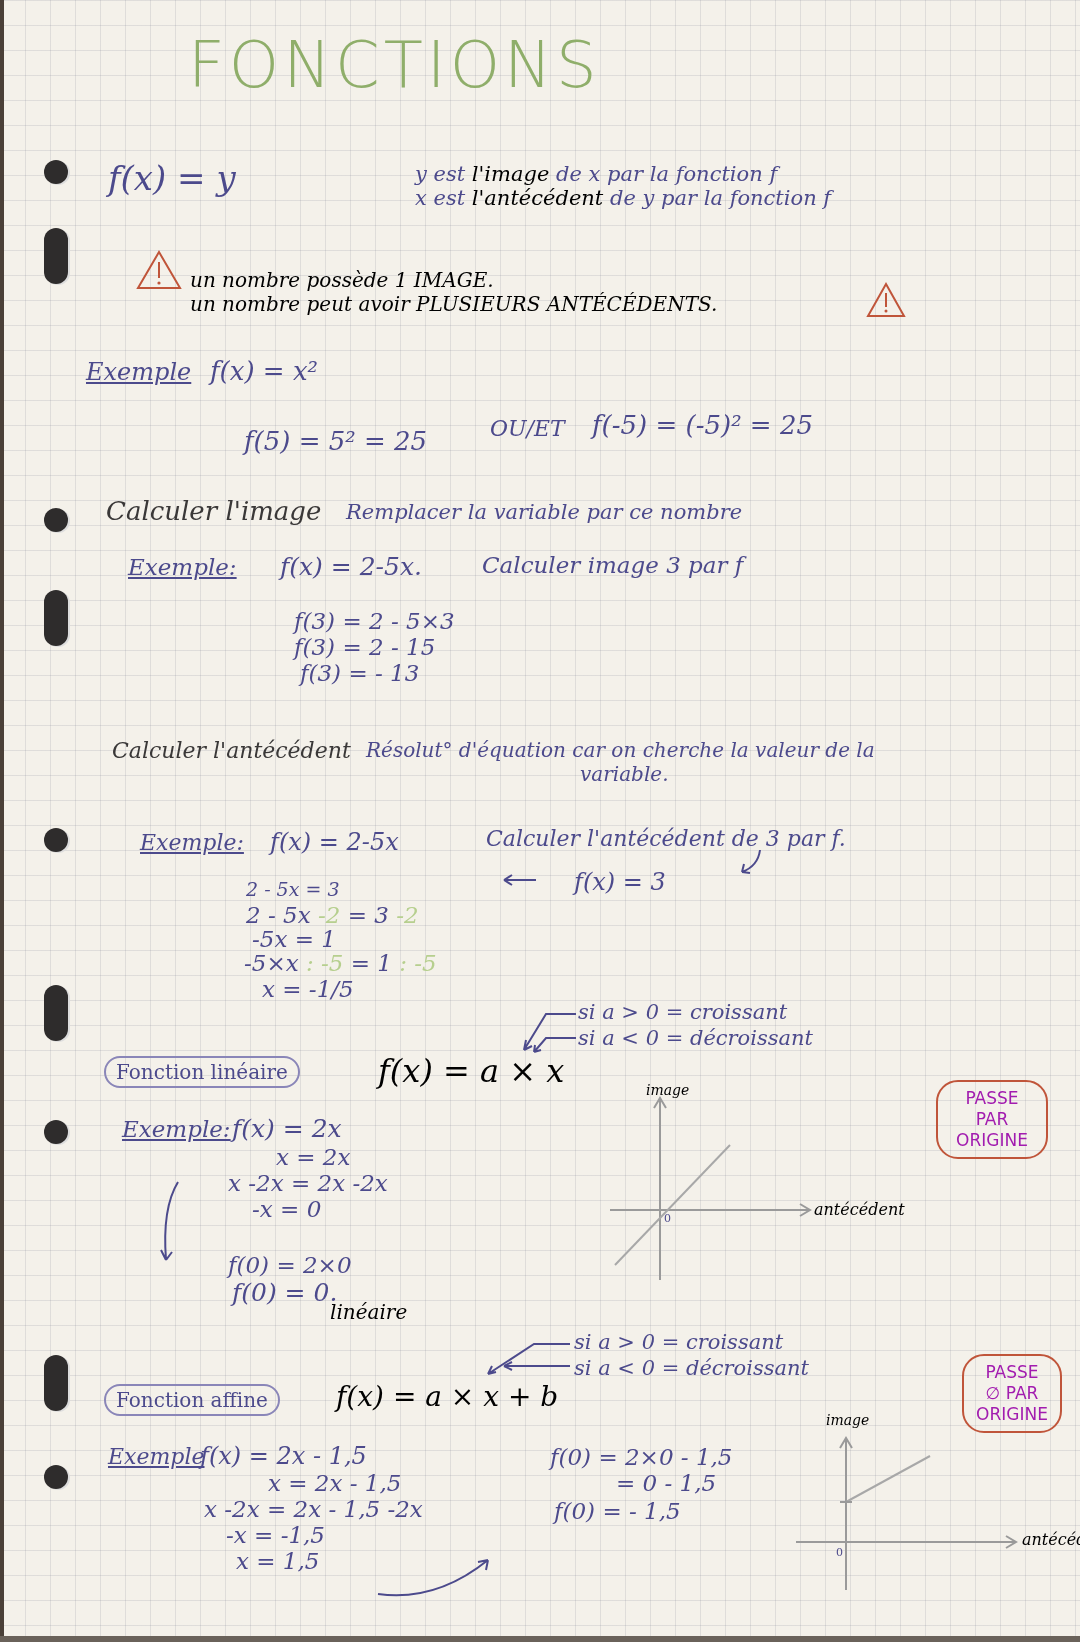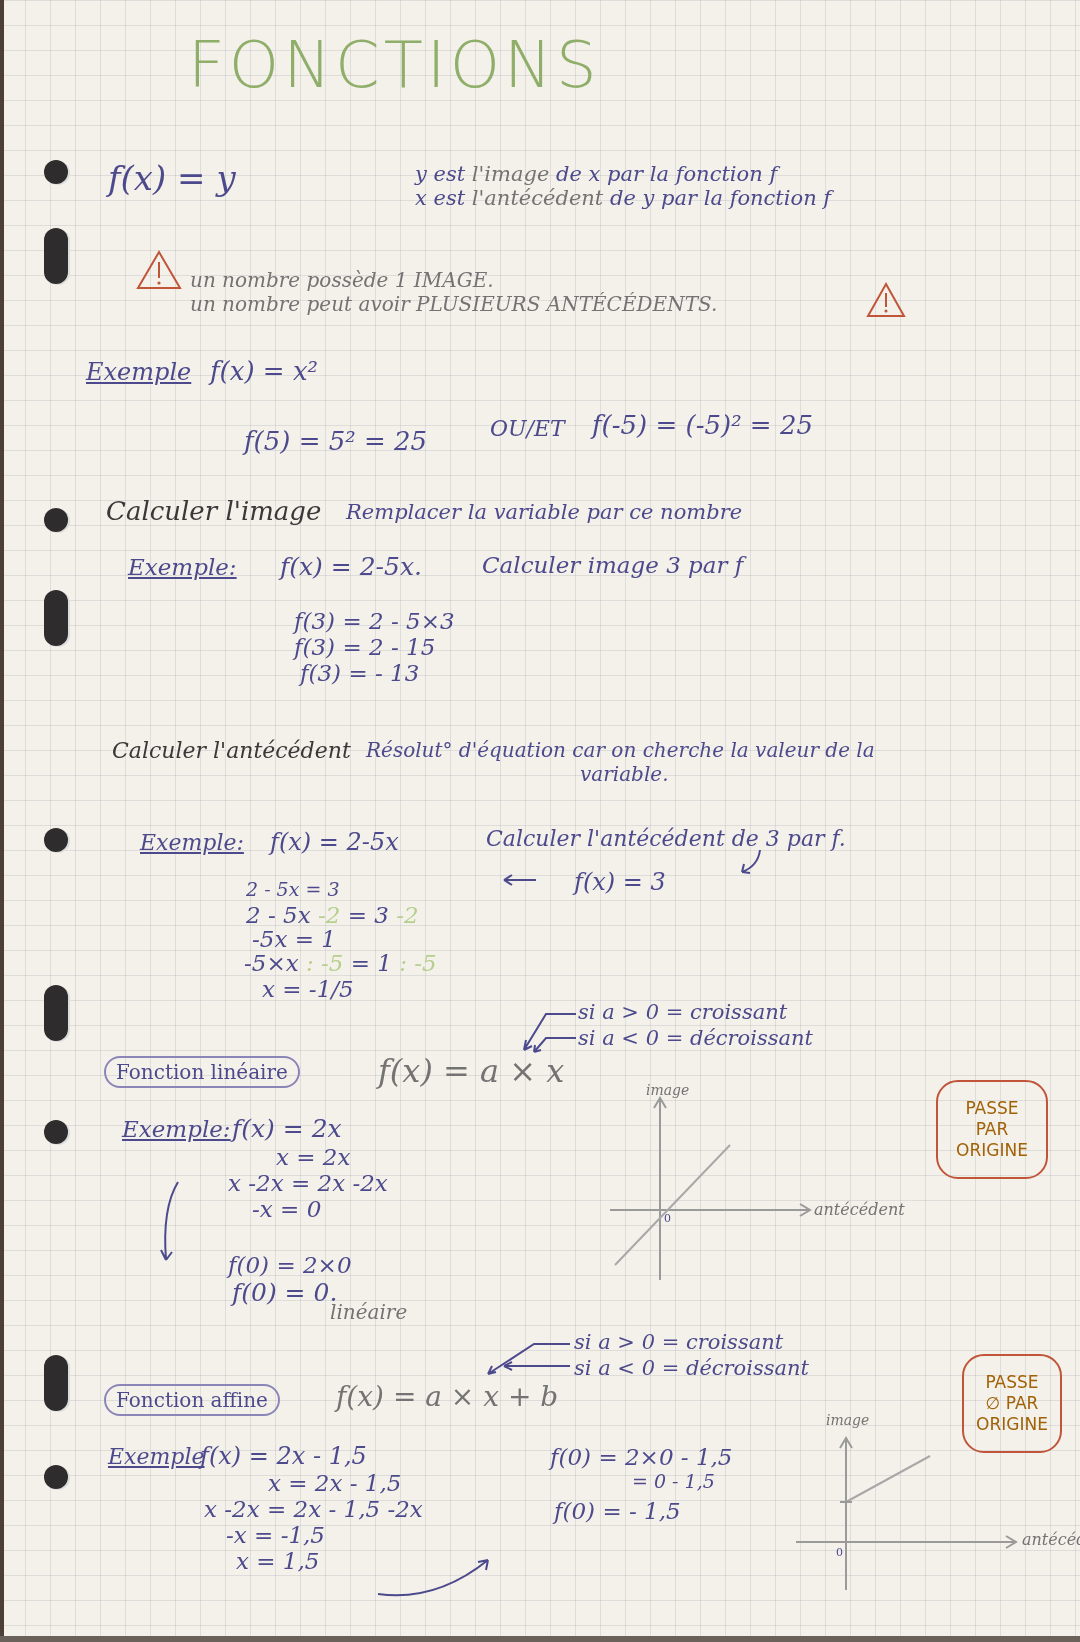--- a/index.html
+++ b/index.html
@@ -12,26 +12,26 @@
     background-size: 25px 25px;
     font-family: "DejaVu Serif", serif;
   }
   .edge-left { position:absolute; left:0; top:0; width:4px; height:100%; background:#4a4038; }
   .edge-bottom { position:absolute; left:0; bottom:0; width:100%; height:6px; background:#6a625a; }
   .hole { position:absolute; left:44px; background:#2e2c2c; border-radius:12px; box-shadow: 2px 1px 0 #ddd; }
   .hole.round { width:24px; height:24px; border-radius:50%; }
   .hole.oval { width:24px; height:56px; }
   .t { position:absolute; white-space:nowrap; font-style:italic; }
   .blue { color:#4c4a8c; }
-  .red { color:#737373; }
+  .red { color:#000000; }
   .dark { color:#3a3838; }
   .lightgreen { color:#b6cf8e; }
   .title { font-family:"DejaVu Sans", sans-serif; font-style:normal; color:#8fae6a; font-size:64px; letter-spacing:4px; font-weight:200; }
-  .cloud { position:absolute; border:2px solid #c0553a; border-radius:22px; color:#a16207;
-    font-family:"DejaVu Sans", sans-serif; font-size:17px; text-align:center; line-height:21px; padding:16px 8px; }
+  .cloud { position:absolute; border:2px solid #c0553a; border-radius:22px; color:#a21caf;
+    font-family:"DejaVu Sans", sans-serif; font-size:17px; text-align:center; line-height:21px; padding:6px 8px; }
   .bubble { position:absolute; border:2px solid #8a86b8; border-radius:18px; padding:2px 10px; }
   .ul { text-decoration: underline; font-style: italic; }
   svg { position:absolute; overflow:visible; }
 </style>
 </head>
 <body>
 
 <div class="edge-left"></div>
 <div class="edge-bottom"></div>
 
@@ -162,21 +162,21 @@
 <div class="t blue" style="left:200px; top:1442px; font-size:24px;text-align:right;">f(x) = 2x - 1,5</div>
 <div class="t blue" style="left:268px; top:1470px; font-size:23px;">x = 2x - 1,5</div>
 <div class="t blue" style="left:204px; top:1496px; font-size:23px;">x -2x = 2x - 1,5 -2x</div>
 <div class="t blue" style="left:226px; top:1522px; font-size:23px;">-x = -1,5</div>
 <div class="t blue" style="left:236px; top:1548px; font-size:23px;">x = 1,5</div>
 <svg style="left:376px; top:1552px;" width="120" height="50">
   <path d="M2,42 Q60,50 112,8 M112,8 L102,10 M112,8 L110,18" fill="none" stroke="#4c4a8c" stroke-width="2"></path>
 </svg>
 
 <div class="t blue" style="left:550px; top:1444px; font-size:23px;">f(0) = 2×0 - 1,5</div>
-<div class="t blue" style="left:616px; top:1470px; font-size:19px;margin-left:16px;">= 0 - 1,5</div>
+<div class="t blue" style="left:616px; top:1470px; font-size:23px;">= 0 - 1,5</div>
 <div class="t blue" style="left:554px; top:1498px; font-size:23px;">f(0) = - 1,5</div>
 
 <svg style="left:796px; top:1430px;" width="230" height="160">
   <line x1="50" y1="8" x2="50" y2="160" stroke="#9a9a9a" stroke-width="2"></line>
   <path d="M44,18 L50,8 L56,18" fill="none" stroke="#9a9a9a" stroke-width="2"></path>
   <line x1="0" y1="112" x2="220" y2="112" stroke="#9a9a9a" stroke-width="2"></line>
   <path d="M210,106 L220,112 L210,118" fill="none" stroke="#9a9a9a" stroke-width="2"></path>
   <line x1="50" y1="72" x2="134" y2="26" stroke="#a8a8a8" stroke-width="2"></line>
   <line x1="44" y1="72" x2="56" y2="72" stroke="#9a9a9a" stroke-width="2"></line>
 </svg>

